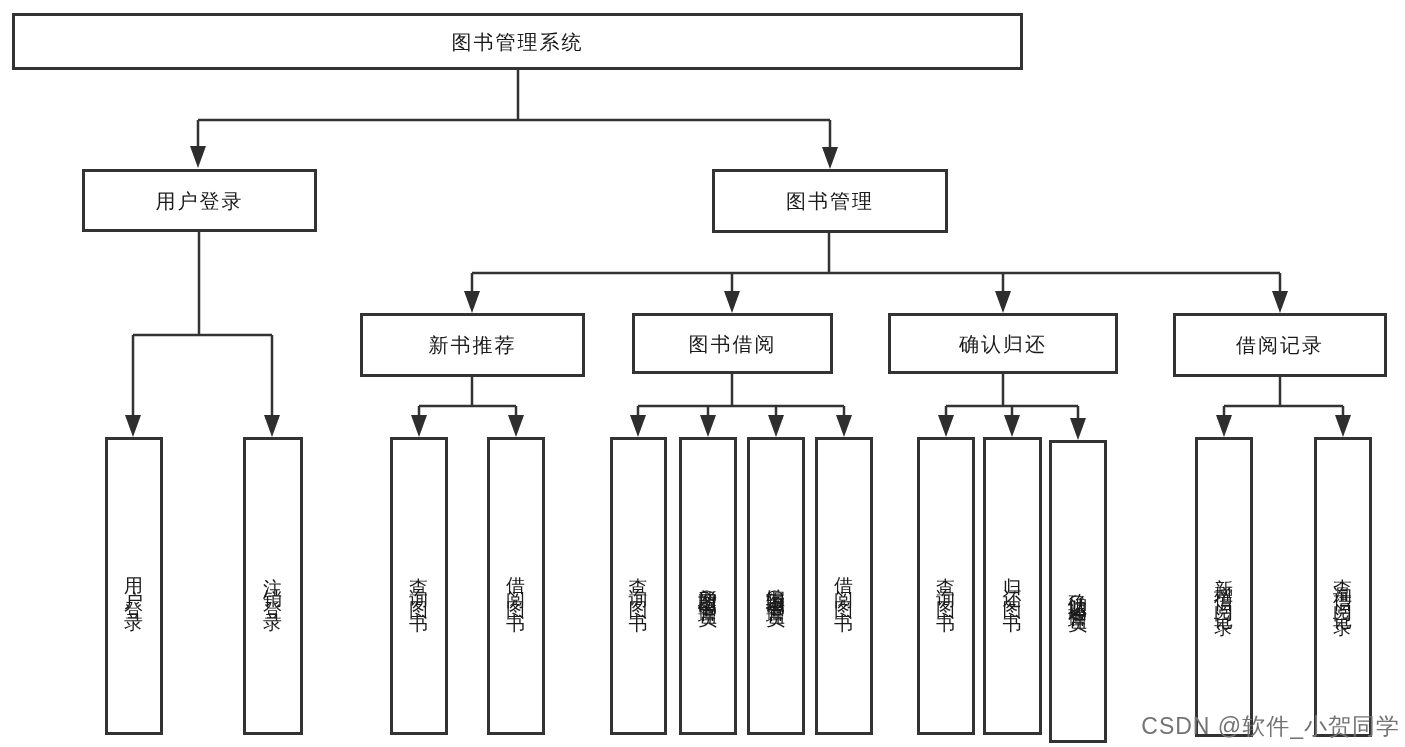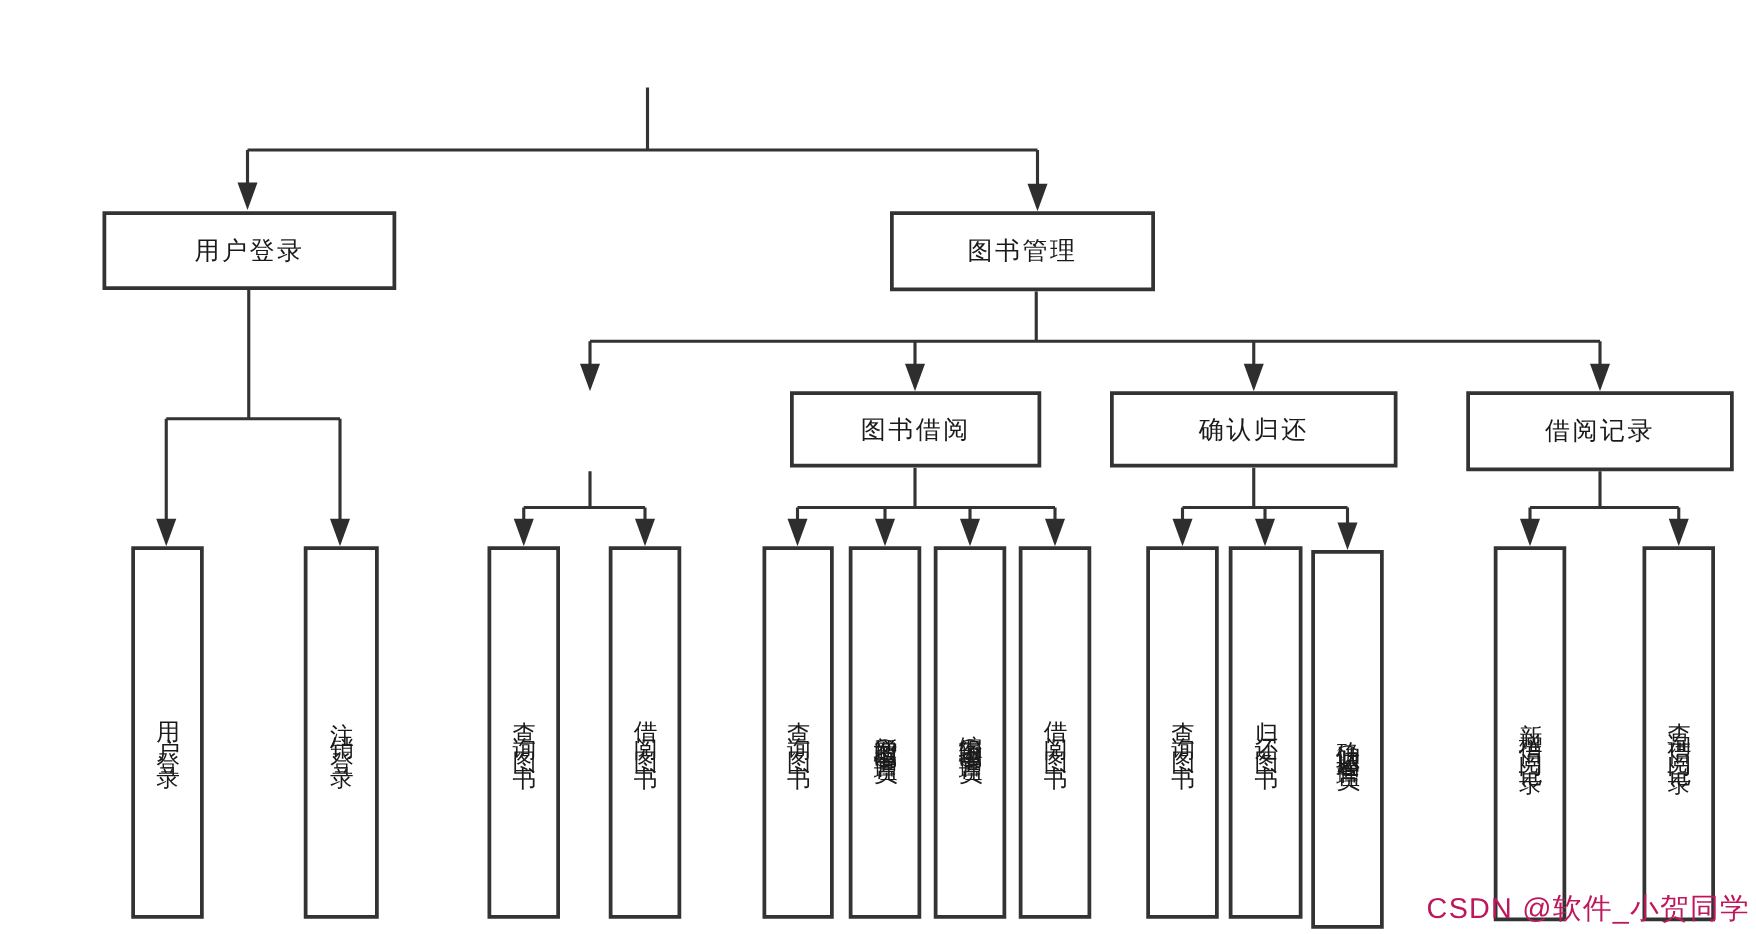--- a/index.html
+++ b/index.html
@@ -47,21 +47,21 @@
     white-space: nowrap;
   }
   .leaf.len4 span { letter-spacing: 12px; }
   .leaf.len6 span { letter-spacing: 8px; }
   .leaf.len9 span { letter-spacing: 3px; }
   .watermark {
     position: absolute;
     right: 5px;
     bottom: 5px;
     font-size: 23px;
-    color: #be185d;
+    color: #737373;
     letter-spacing: 1px;
     white-space: nowrap;
   }
 </style>
 </head>
 <body>
 
 <div id="stage">
 
   <svg class="connectors" viewBox="0 0 1405 747" xmlns="http://www.w3.org/2000/svg">
@@ -97,28 +97,34 @@
       <polygon points="768,415 784,415 776,437"></polygon>
       <polygon points="836,415 852,415 844,437"></polygon>
       <polygon points="938,415 954,415 946,437"></polygon>
       <polygon points="1004,415 1020,415 1012,437"></polygon>
       <polygon points="1070,418 1086,418 1078,440"></polygon>
       <polygon points="1216,415 1232,415 1224,437"></polygon>
       <polygon points="1335,415 1351,415 1343,437"></polygon>
     </g>
   </svg>
 
+  <div class="box" style="left:12px; top:13px; width:1011px; height:57px;">
+    <span>图书管理系统</span>
+  </div>
 
   <div class="box" style="left:82px; top:169px; width:235px; height:63px;">
     <span>用户登录</span>
   </div>
-  <div class="box" style="left:712px; top:169px; width:212px; height:64px;">
+  <div class="box" style="left:712px; top:169px; width:236px; height:64px;">
     <span>图书管理</span>
   </div>
 
+  <div class="box" style="left:360px; top:313px; width:225px; height:64px;">
+    <span>新书推荐</span>
+  </div>
   <div class="box" style="left:632px; top:313px; width:201px; height:61px;text-align:right;">
     <span>图书借阅</span>
   </div>
   <div class="box" style="left:888px; top:313px; width:230px; height:61px;">
     <span>确认归还</span>
   </div>
   <div class="box" style="left:1173px; top:313px; width:214px; height:64px;">
     <span>借阅记录</span>
   </div>
 

